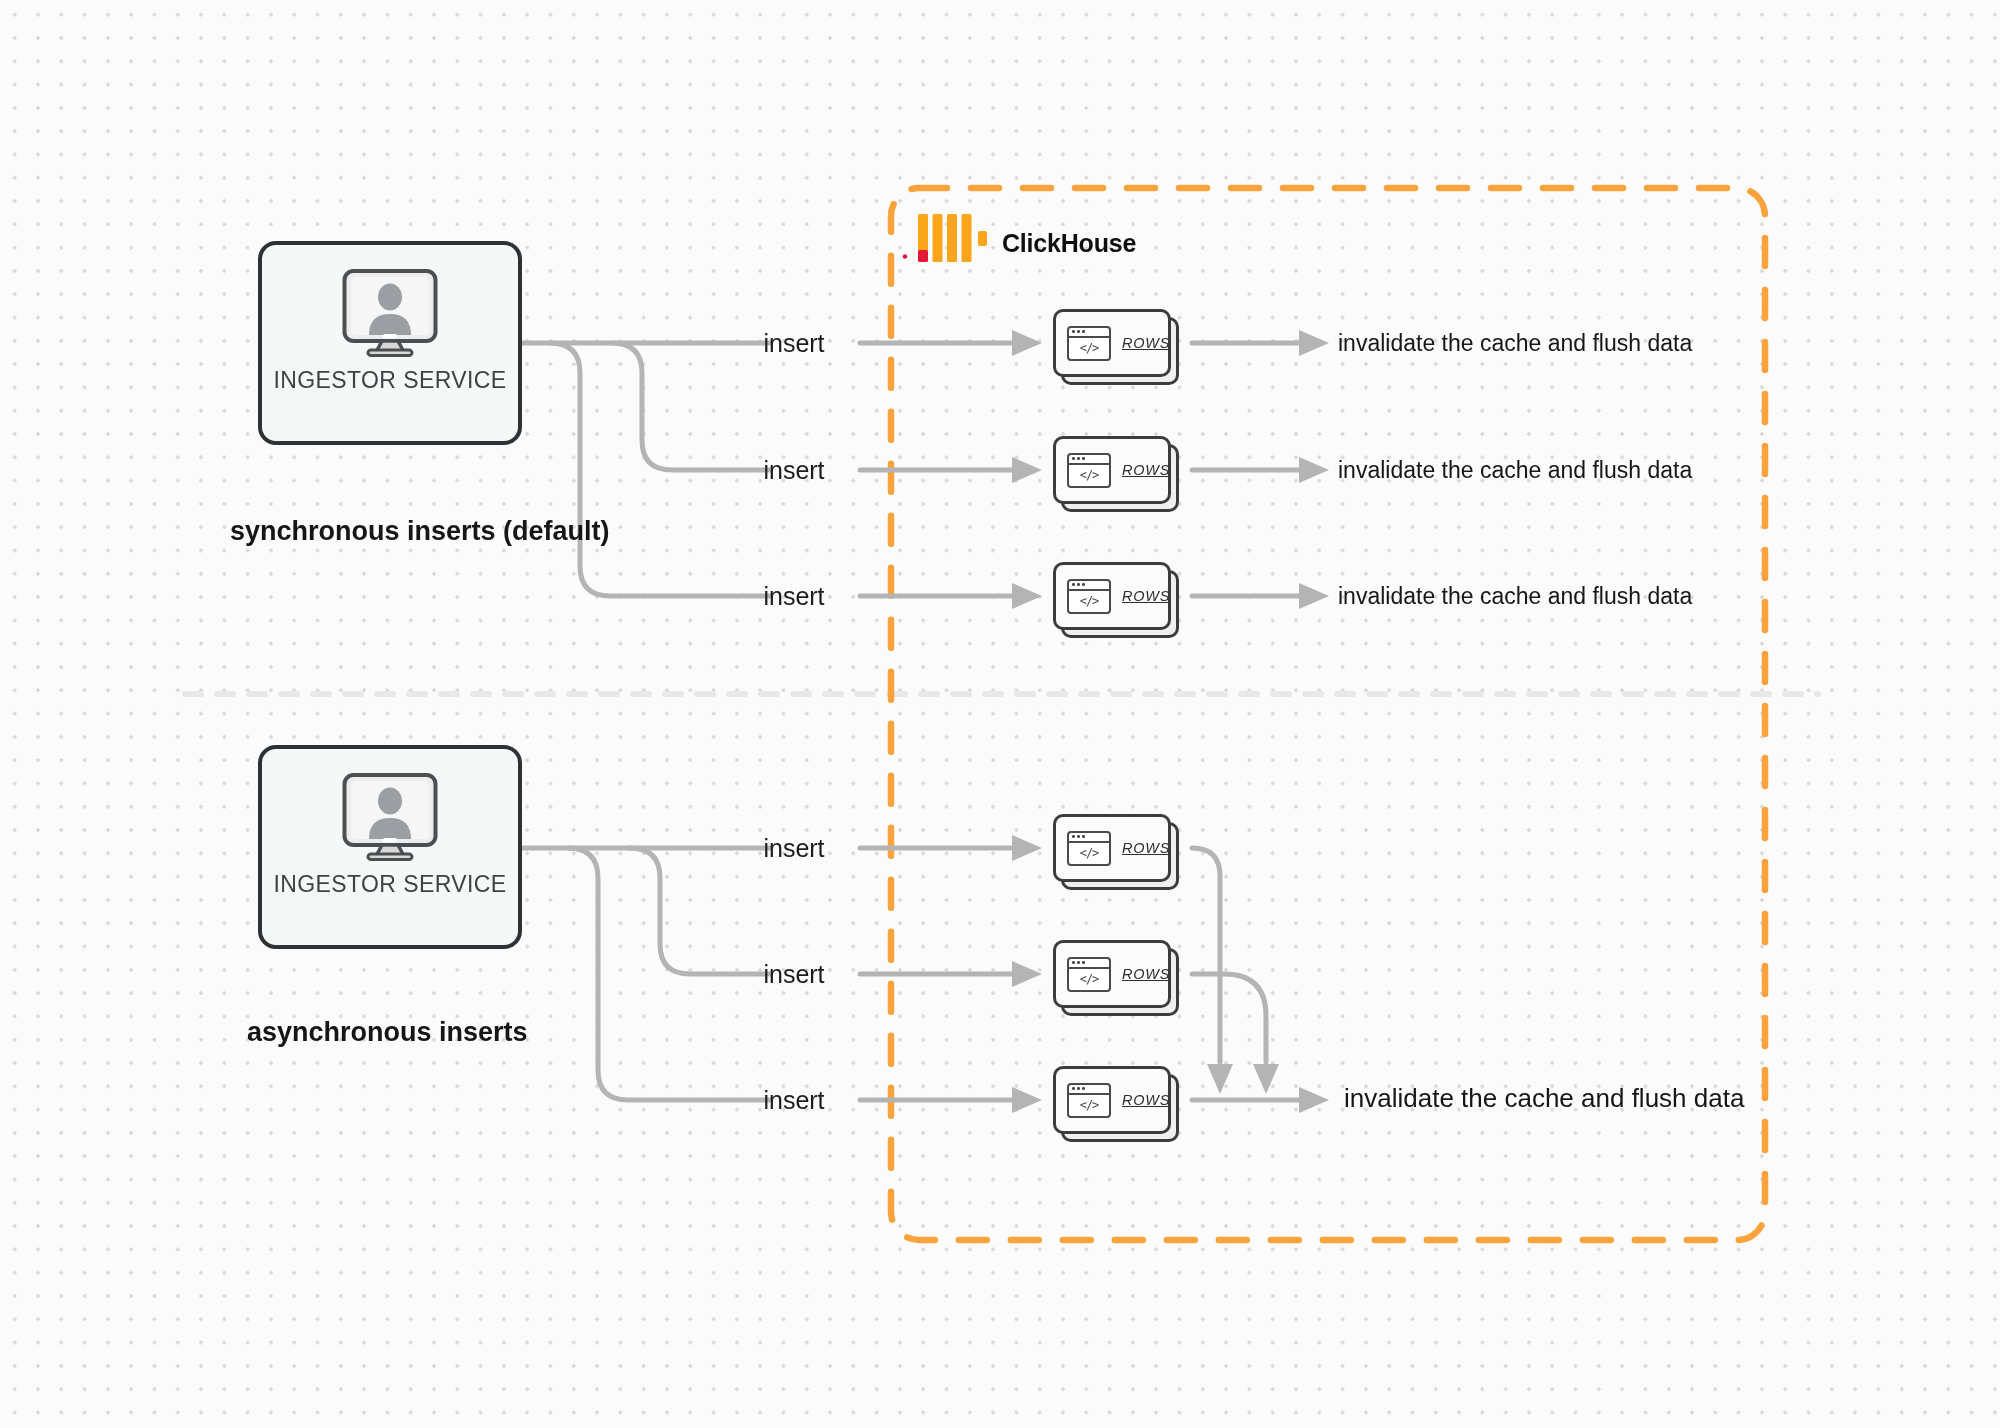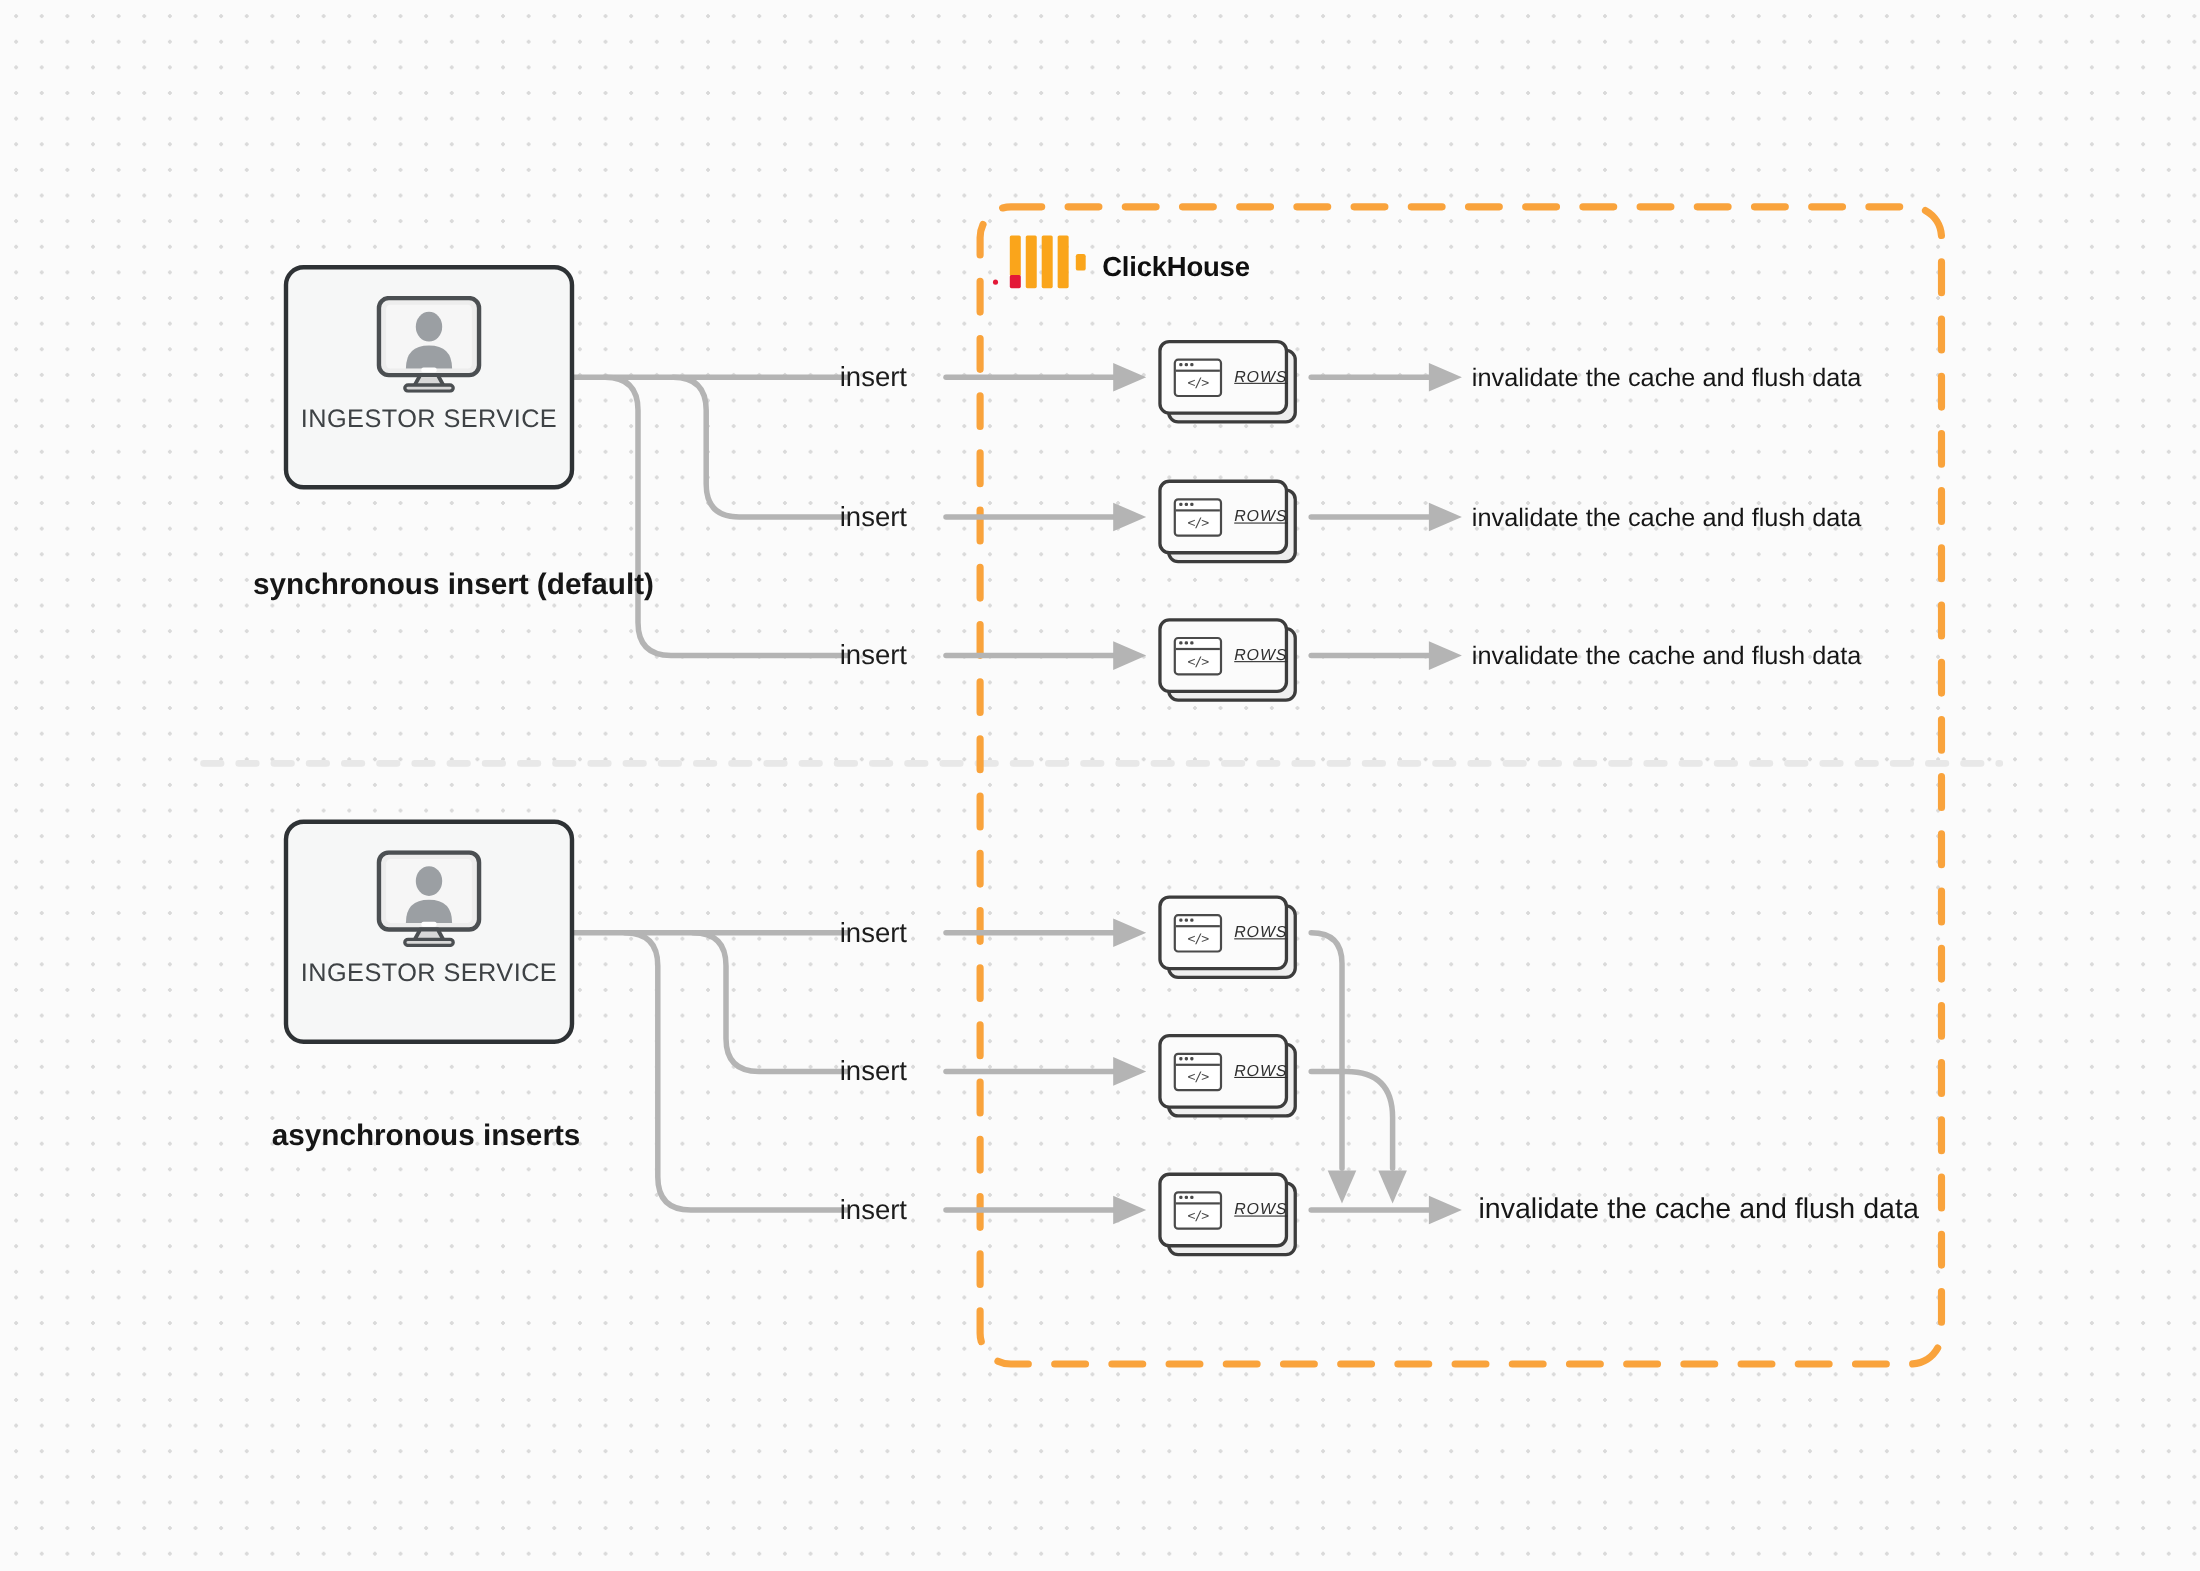--- a/index.html
+++ b/index.html
@@ -163,21 +163,21 @@
     <rect x="11" y="8" width="78" height="58" rx="4" fill="#f6f6f6"></rect>
     <ellipse cx="50" cy="28" rx="12" ry="13.5" fill="#9b9fa3"></ellipse>
     <path d="M29 66 Q29 45 50 45 Q71 45 71 66 Z" fill="#9b9fa3"></path>
     <rect x="43" y="65" width="14" height="4.5" rx="2" fill="#ffffff"></rect>
     <path d="M42 72 H58 L64 83 H36 Z" fill="#d8d8d8" stroke="#4b4f52" stroke-width="3.5" stroke-linejoin="round"></path>
     <rect x="28" y="81" width="44" height="5.5" rx="3" fill="#d8d8d8" stroke="#4b4f52" stroke-width="3"></rect>
   </svg>
   <div class="svc-label">INGESTOR SERVICE</div>
 </div>
 
-<div class="caption" style="left:230px;top:516px;">synchronous insert (default)</div>
+<div class="caption" style="left:230px;top:516px;">synchronous inserts (default)</div>
 <div class="caption" style="left:247px;top:1017px;">asynchronous inserts</div>
 
 <div class="insert-label" style="top:328px;">insert</div>
 <div class="insert-label" style="top:455px;">insert</div>
 <div class="insert-label" style="top:581px;">insert</div>
 <div class="insert-label" style="top:833px;">insert</div>
 <div class="insert-label" style="top:959px;">insert</div>
 <div class="insert-label" style="top:1085px;">insert</div>
 
 <div class="rows-icon" style="left:1053px;top:309px;">

